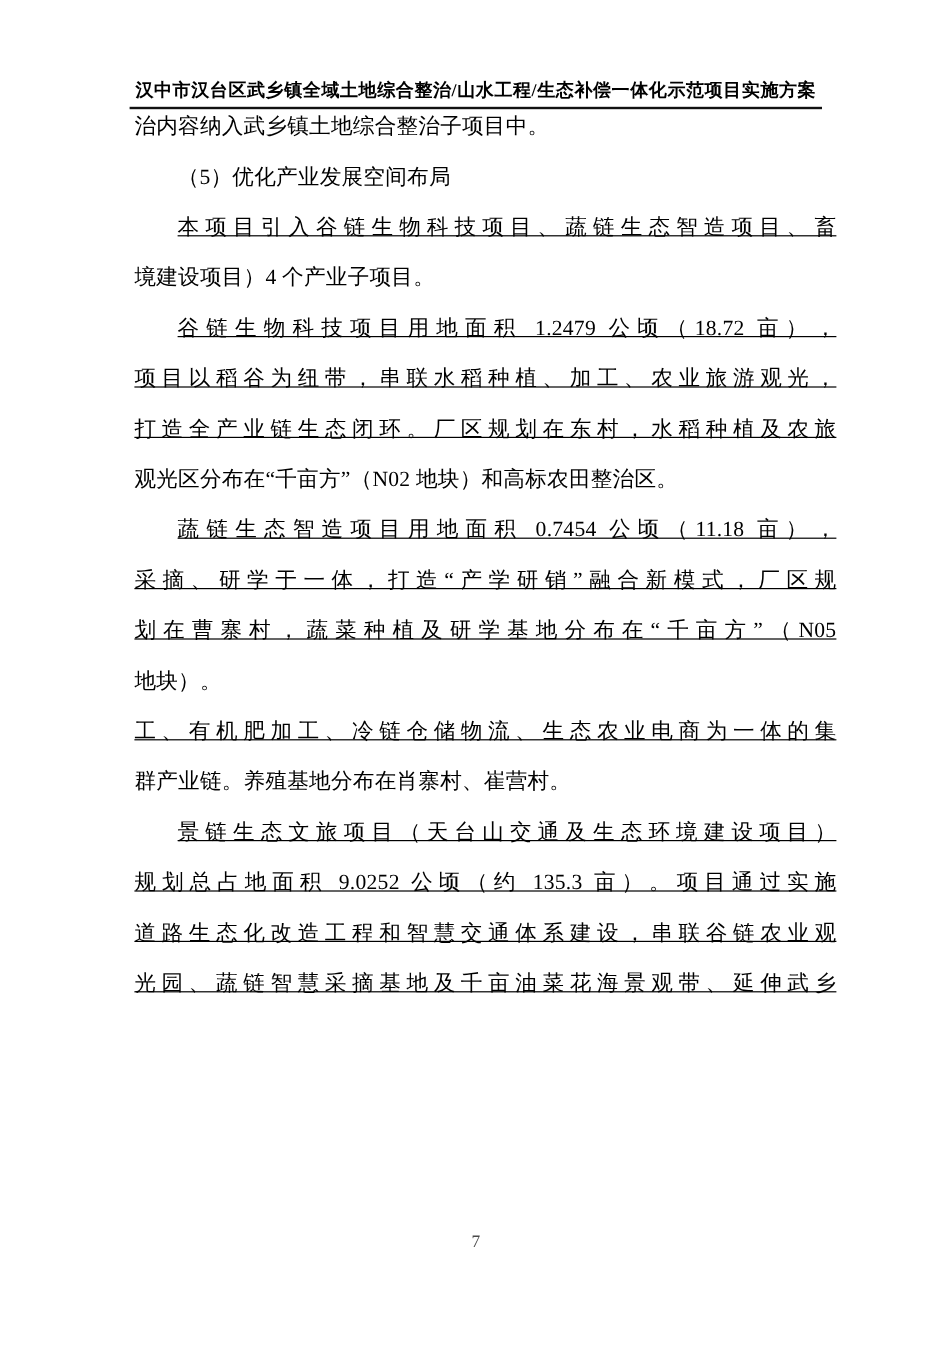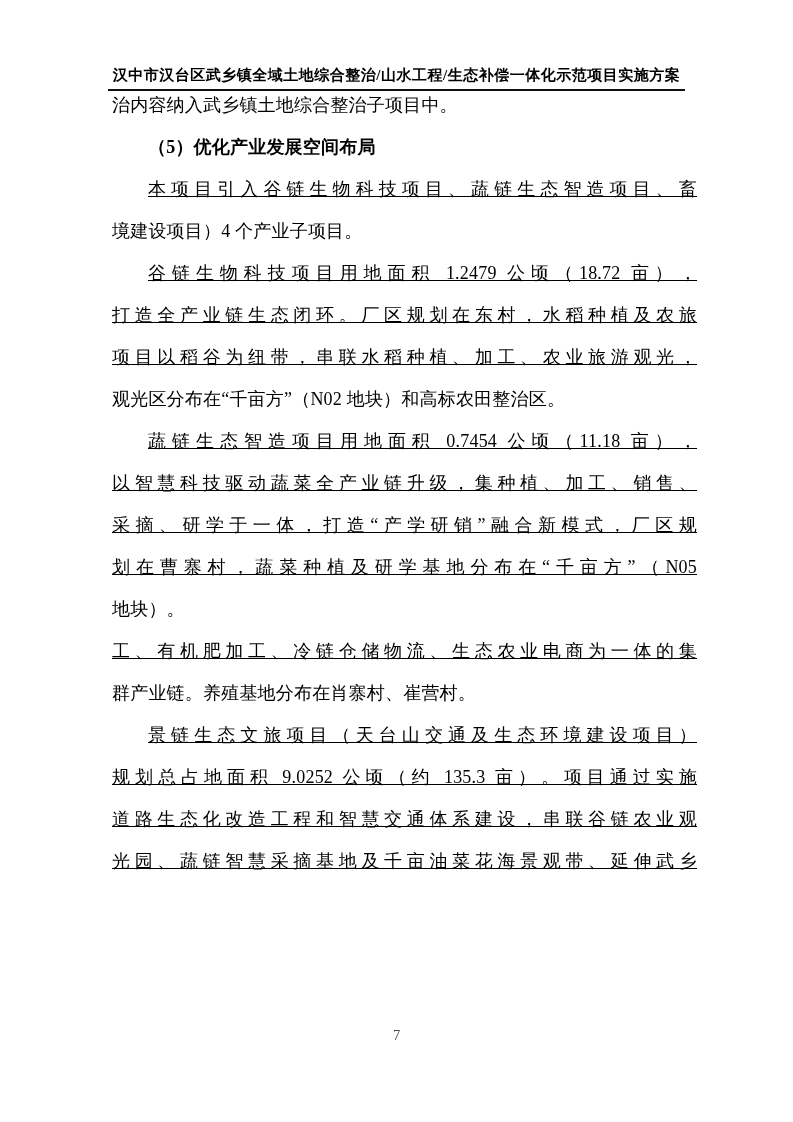--- a/index.html
+++ b/index.html
@@ -41,21 +41,21 @@
     left: 112px;
     width: 585px;
   }
   .line {
     height: 42px;
     line-height: 42px;
     font-size: 18px;
     letter-spacing: 0.2px;
   }
   .line.indent { text-indent: 2em; }
-  .line.heading { font-weight: bold; }
+  .line.heading { font-weight: normal; }
   .line.fill {
     text-align: justify;
     text-align-last: justify;
     text-decoration: underline;
   }
   
   .doc-footer {
     position: absolute;
     top: 1026px;
     left: 0;
@@ -75,25 +75,24 @@
   <div class="doc-header">
     <span class="header-title">汉中市汉台区武乡镇全域土地综合整治/山水工程/生态补偿一体化示范项目实施方案</span>
   </div>
 
   <div class="doc-body">
       <div class="line">治内容纳入武乡镇土地综合整治子项目中。</div>
       <div class="line heading indent">（5）优化产业发展空间布局</div>
       <div class="line indent fill">本项目引入谷链生物科技项目、蔬链生态智造项目、畜</div>
       <div class="line">境建设项目）4 个产业子项目。</div>
       <div class="line indent fill">谷链生物科技项目用地面积 1.2479 公顷（18.72 亩），</div>
+      <div class="line fill">项目以稻谷为纽带，串联水稻种植、加工、农业旅游观光，</div>
       <div class="line fill">打造全产业链生态闭环。厂区规划在东村，水稻种植及农旅</div>
-      <div class="line fill">项目以稻谷为纽带，串联水稻种植、加工、农业旅游观光，</div>
       <div class="line">观光区分布在“千亩方”（N02 地块）和高标农田整治区。</div>
       <div class="line indent fill">蔬链生态智造项目用地面积 0.7454 公顷（11.18 亩），</div>
-      <div class="line fill">以智慧科技驱动蔬菜全产业链升级，集种植、加工、销售、</div>
       <div class="line fill">采摘、研学于一体，打造“产学研销”融合新模式，厂区规</div>
       <div class="line fill">划在曹寨村，蔬菜种植及研学基地分布在“千亩方”（N05</div>
       <div class="line">地块）。</div>
       <div class="line fill">工、有机肥加工、冷链仓储物流、生态农业电商为一体的集</div>
       <div class="line">群产业链。养殖基地分布在肖寨村、崔营村。</div>
       <div class="line indent fill">景链生态文旅项目（天台山交通及生态环境建设项目）</div>
       <div class="line fill">规划总占地面积 9.0252 公顷（约 135.3 亩）。项目通过实施</div>
       <div class="line fill">道路生态化改造工程和智慧交通体系建设，串联谷链农业观</div>
       <div class="line fill">光园、蔬链智慧采摘基地及千亩油菜花海景观带、延伸武乡</div>
     </div>

